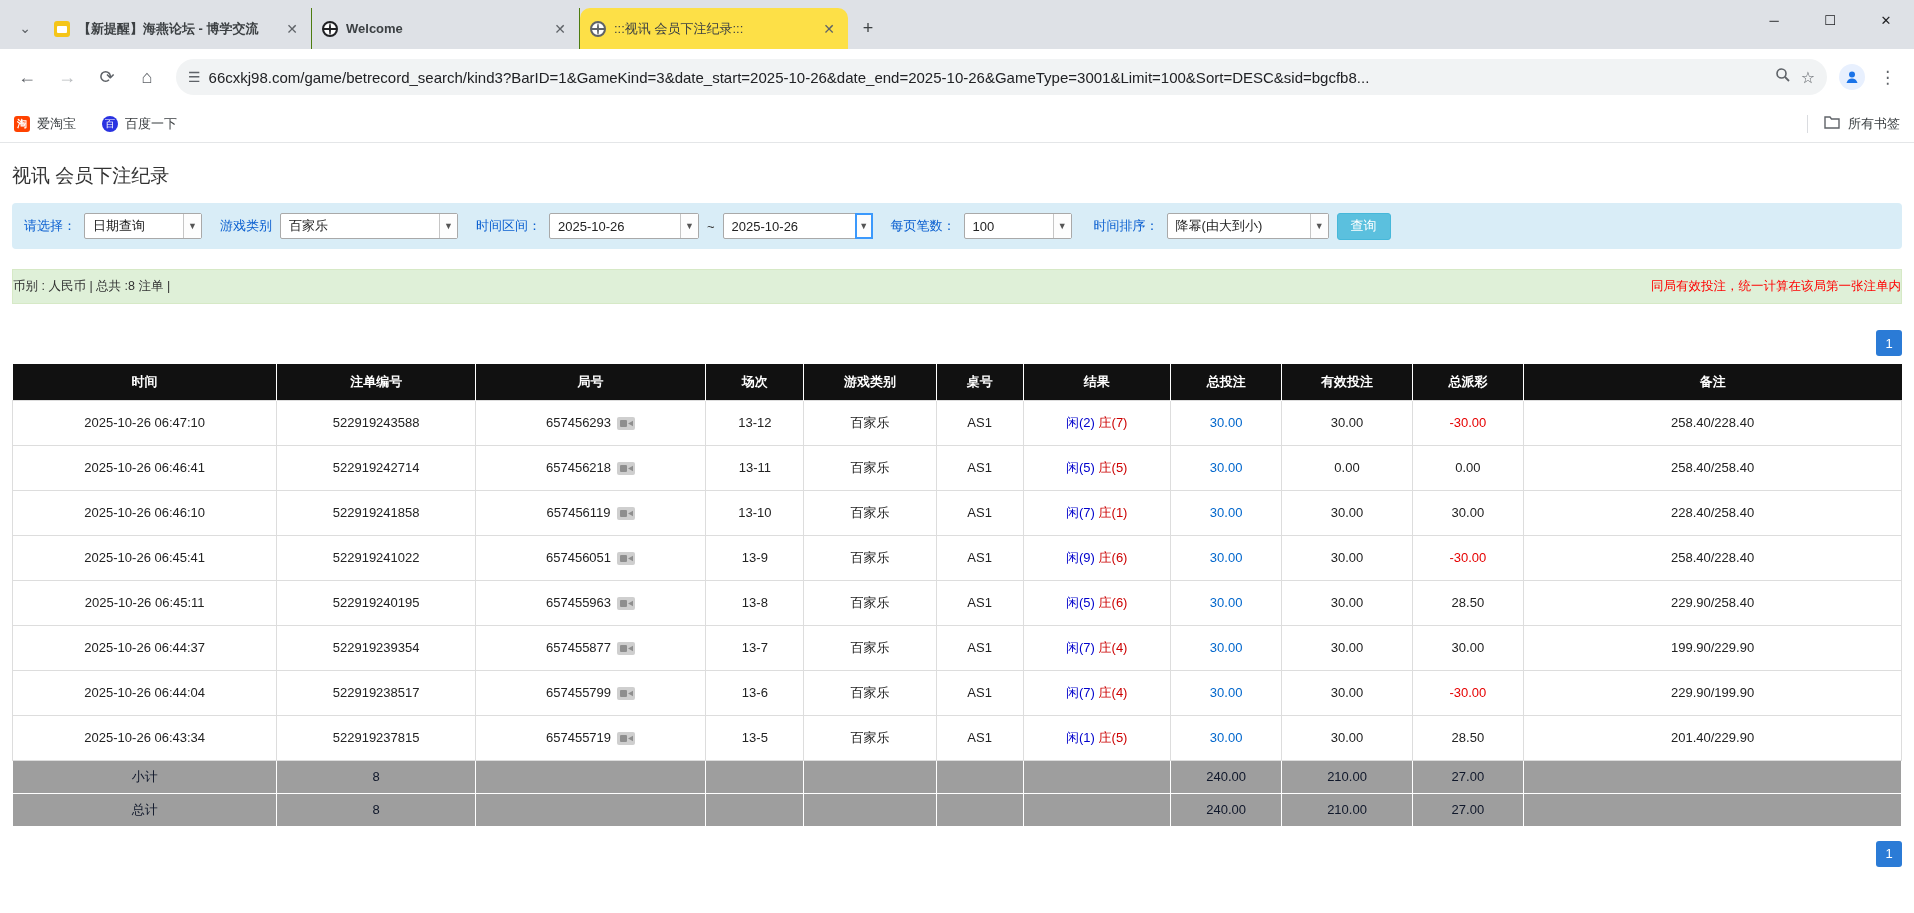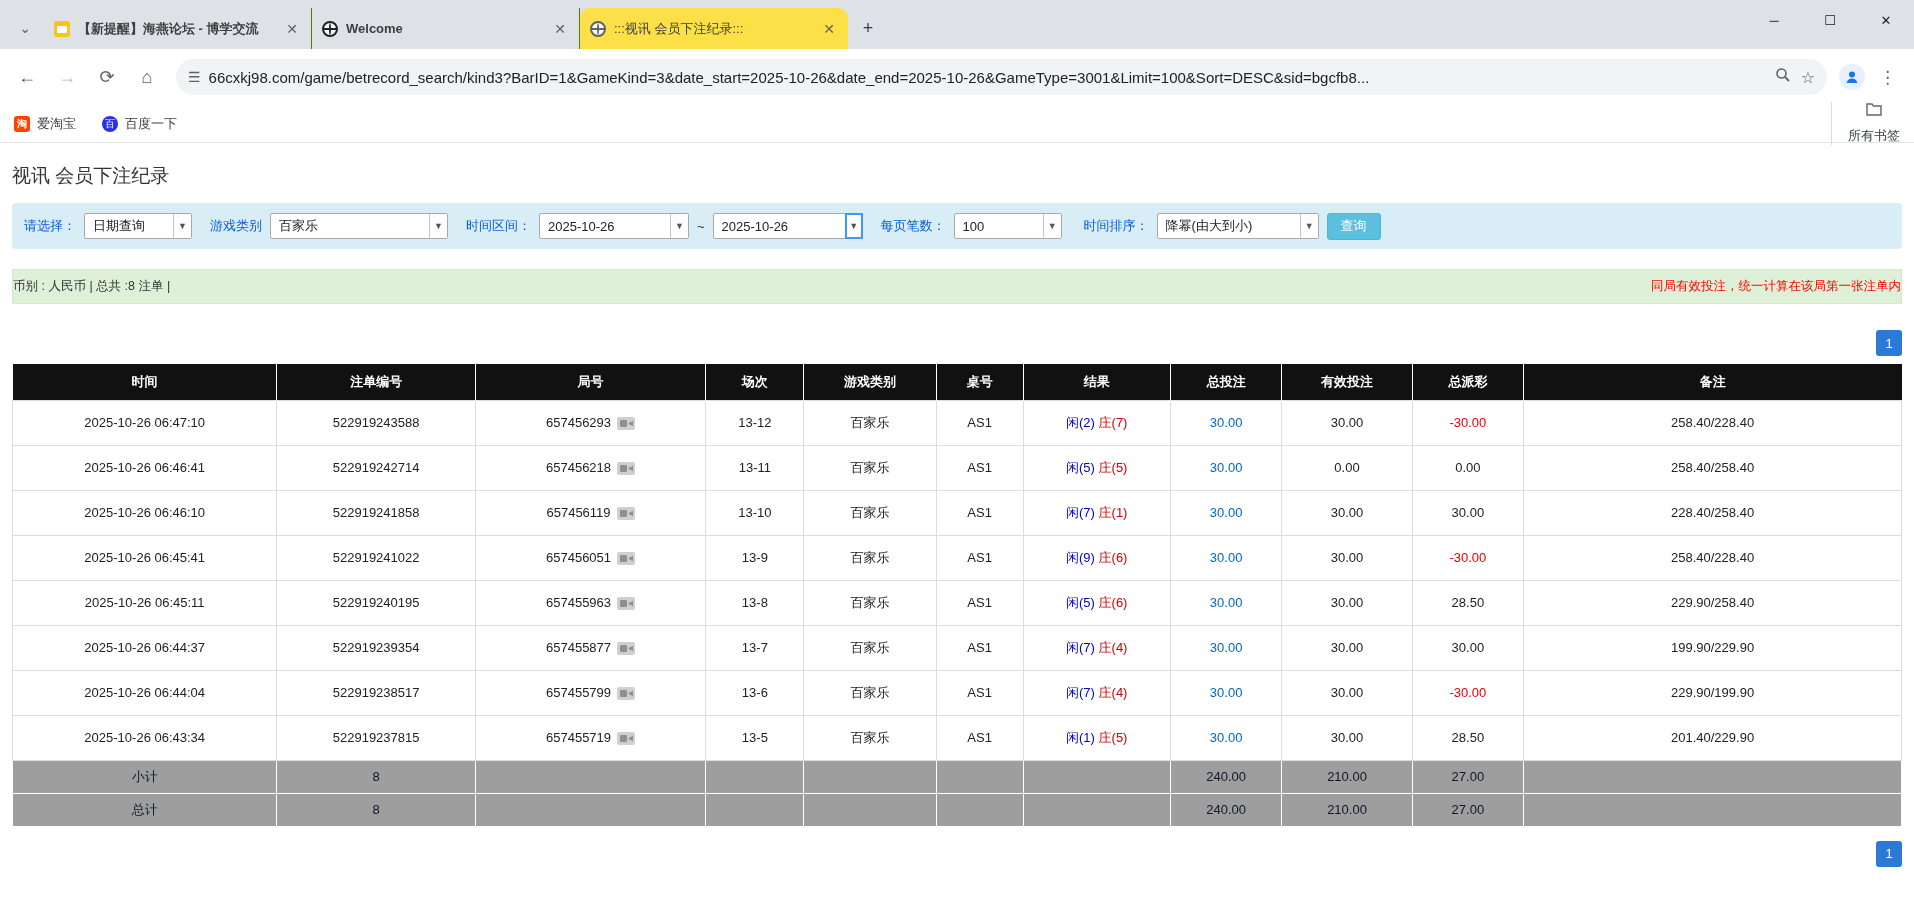--- a/index.html
+++ b/index.html
@@ -39,21 +39,21 @@
   .omni-url { flex:1; font-size:15px; color:#202124; white-space:nowrap; overflow:hidden; text-overflow:ellipsis; }
   .omni-icon { color:#5f6368; font-size:16px; flex:0 0 auto; }
   .avatar { width:26px; height:26px; border-radius:50%; background:#e8f0fe; display:flex; align-items:center; justify-content:center; }
   .menu-dots { font-size:17px; color:#5f6368; padding:0 8px; }
 
   .bookmarkbar { height:38px; background:#fff; border-bottom:1px solid #e4e6e8; display:flex; align-items:center; padding:0 14px; font-size:13px; color:#3c4043; }
   .bm-item { display:flex; align-items:center; gap:7px; margin-right:26px; }
   .bm-ico { width:16px; height:16px; border-radius:50%; display:inline-block; color:#fff; font-size:10px; line-height:16px; text-align:center; }
   .bm-taobao { background:#ff4200; border-radius:3px; font-weight:bold; }
   .bm-baidu { background:#2932e1; }
-  .bm-right { margin-left:auto; display:flex; align-items:center; gap:8px; border-left:1px solid #dadce0; padding-left:16px;flex-direction:column; }
+  .bm-right { margin-left:auto; display:flex; align-items:center; gap:8px; border-left:1px solid #dadce0; padding-left:16px; }
 
   
   .page { padding:0 12px; }
   .page-title { font-size:19px; color:#333; font-weight:400; margin:20px 0 14px 0; }
 
   .filterbar { background:#d9edf7; border-radius:4px; height:46px; display:flex; align-items:center; padding:0 12px; gap:8px; font-size:13px; }
   .f-label { color:#0a5fd0; white-space:nowrap; }
   .combo { background:#fff; border:1px solid #a9a9a9; height:26px; display:flex; align-items:center; border-radius:2px; }
   .combo .val { padding:0 8px; color:#222; white-space:nowrap; }
   .combo .arrow { width:18px; height:100%; border-left:1px solid #c6c6c6; display:flex; align-items:center; justify-content:center;
@@ -166,21 +166,21 @@
       <span>所有书签</span>
     </div>
   </div>
 </div>
 
 <div class="page">
   <h1 class="page-title">视讯 会员下注纪录</h1>
 
   <div class="filterbar">
     <span class="f-label">请选择：</span>
-    <div class="combo" style="width:108px">
+    <div class="combo" style="width:118px">
       <span class="val" style="flex:1">日期查询</span>
       <span class="arrow">▼</span>
     </div>
 
     <span class="f-label" style="margin-left:10px">游戏类别</span>
     <div class="combo" style="width:178px">
       <span class="val" style="flex:1">百家乐</span>
       <span class="arrow">▼</span>
     </div>
 

